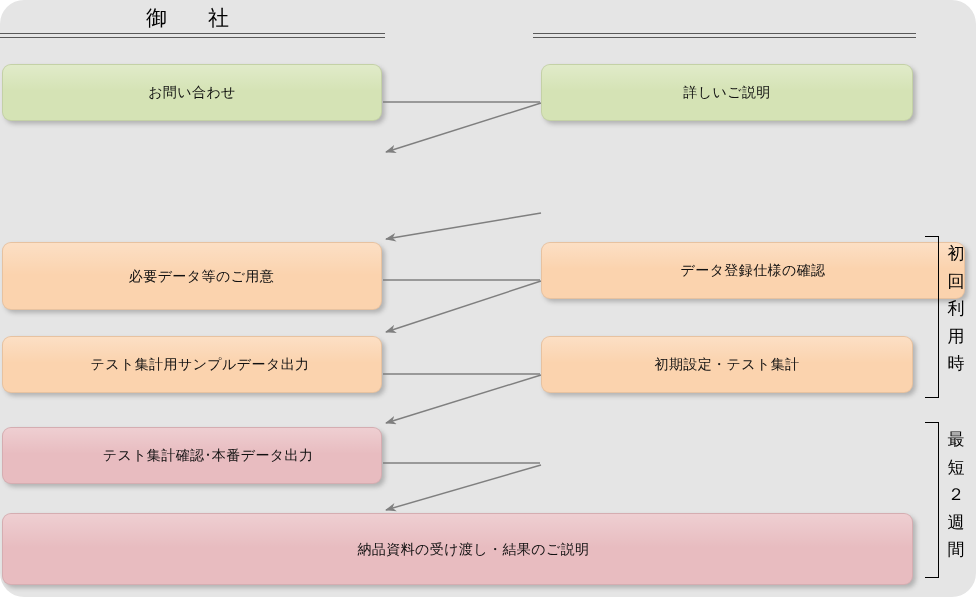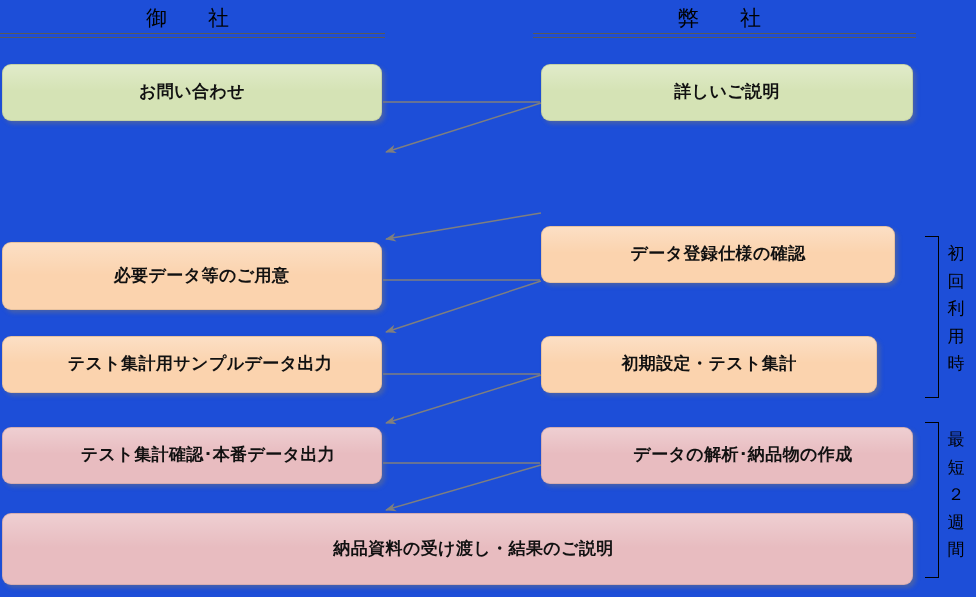--- a/index.html
+++ b/index.html
@@ -10,21 +10,22 @@
   }
   body {
     font-family: "Liberation Sans", "DejaVu Sans", sans-serif;
     color: #000000;
   }
   #stage {
     position: relative;
     width: 976px;
     height: 597px;
     overflow: hidden;
-    background: #1d4ed8;
+    background: #e5e5e5;
+    border-radius: 24px;
   }
 
   
   .col-header {
     position: absolute;
     text-align: center;
     font-size: 21px;
     letter-spacing: 10px;
     color: #000;
     white-space: nowrap;
@@ -38,29 +39,28 @@
   }
 
   
   .node {
     position: absolute;
     box-sizing: border-box;
     border-radius: 9px;
     display: flex;
     align-items: center;
     justify-content: center;
-    font-size: 17px;
+    font-size: 14px;
     color: #111111;
     letter-spacing: 0.4px;
     text-align: center;
     box-shadow: 3px 3px 4px rgba(120,120,120,0.45);
     border: 1px solid rgba(0,0,0,0.08);
     overflow: hidden;
     line-height: 1.2;
-    font-weight: bold;
   }
   .node.green  { background: #d5e3b5; }
   .node.orange { background: #fbd3ae; }
   .node.pink   { background: #e8bcc0; padding-left: 32px; }
 
   
   .node::before {
     content: "";
     position: absolute;
     left: 0; right: 0; top: 0;
@@ -98,21 +98,20 @@
   .phase-label span { display: block; }
 </style>
 </head>
 <body>
 
 <div id="stage">
 
   <div class="col-header" style="left:0px; top:4px; width:385px;">御　社</div>
   <div class="col-rule" style="left:0px; top:33px; width:385px;"></div>
 
-  <div class="col-header" style="left:533px; top:4px; width:383px;">弊　社</div>
   <div class="col-rule" style="left:533px; top:33px; width:383px;"></div>
 
   <svg class="connectors" viewBox="0 0 976 597" width="976" height="597">
     <defs>
       <marker id="arrowhead" markerWidth="11" markerHeight="9" refX="10" refY="4.5" orient="auto" markerUnits="userSpaceOnUse">
         <path d="M0,0.2 L11,4.5 L0,8.8 L3.2,4.5 Z" fill="#7f7f7f"></path>
       </marker>
     </defs>
     <g stroke="#7f7f7f" stroke-width="1.4" fill="none">
 
@@ -142,39 +141,36 @@
 
   <div class="node green" style="left:541px; top:64px; width:372px; height:57px;justify-content:center;">
     <span class="label">詳しいご説明</span>
   </div>
 
 
   <div class="node orange" style="left:2px; top:242px; width:380px; height:68px;padding-left:19px;">
     <span class="label">必要データ等のご用意</span>
   </div>
 
-  <div class="node orange" style="left:541px; top:226px; width:354px; height:57px;">
+  <div class="node orange" style="left:541px; top:242px; width:424px; height:57px;">
     <span class="label">データ登録仕様の確認</span>
   </div>
 
   <div class="node orange" style="left:2px; top:336px; width:380px; height:57px;padding-left:16px;">
     <span class="label">テスト集計用サンプルデータ出力</span>
   </div>
 
-  <div class="node orange" style="left:541px; top:336px; width:336px; height:57px;text-align:center;">
+  <div class="node orange" style="left:541px; top:336px; width:372px; height:57px;text-align:center;">
     <span class="label">初期設定・テスト集計</span>
   </div>
 
   <div class="node pink" style="left:2px; top:427px; width:380px; height:57px;">
     <span class="label">テスト集計確認･本番データ出力</span>
   </div>
 
-  <div class="node pink" style="left:541px; top:427px; width:372px; height:57px;">
-    <span class="label">データの解析･納品物の作成</span>
-  </div>
 
   <div class="node pink" style="left:2px; top:513px; width:911px; height:72px;">
     <span class="label">納品資料の受け渡し・結果のご説明</span>
   </div>
 
   <div class="bracket" style="left:925px; top:236px; height:162px;"></div>
   <div class="phase-label" style="left:944px; top:240px;">
     <span>初</span>
     <span>回</span>
     <span>利</span>

